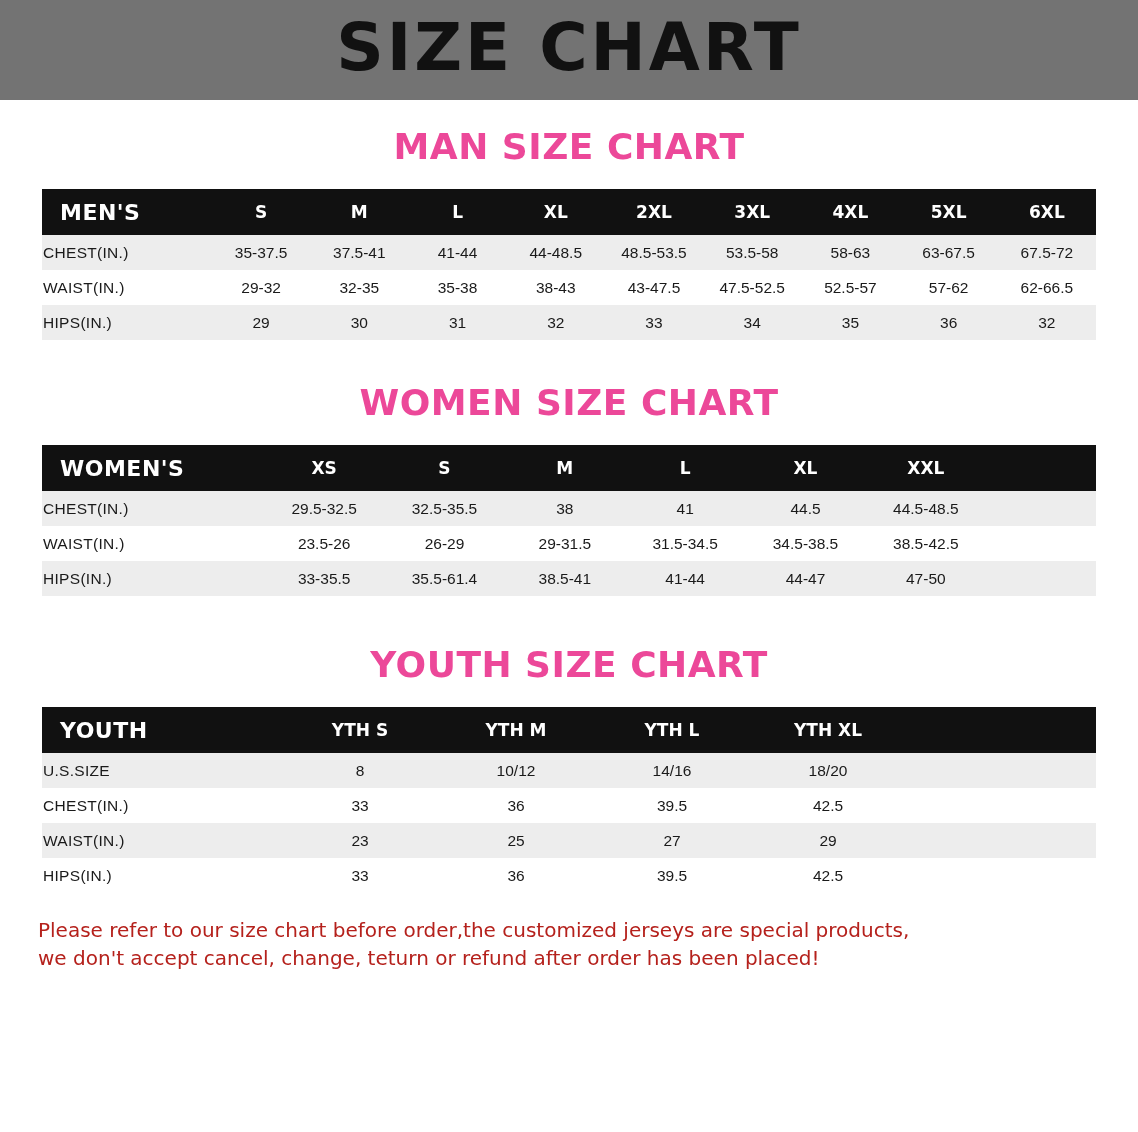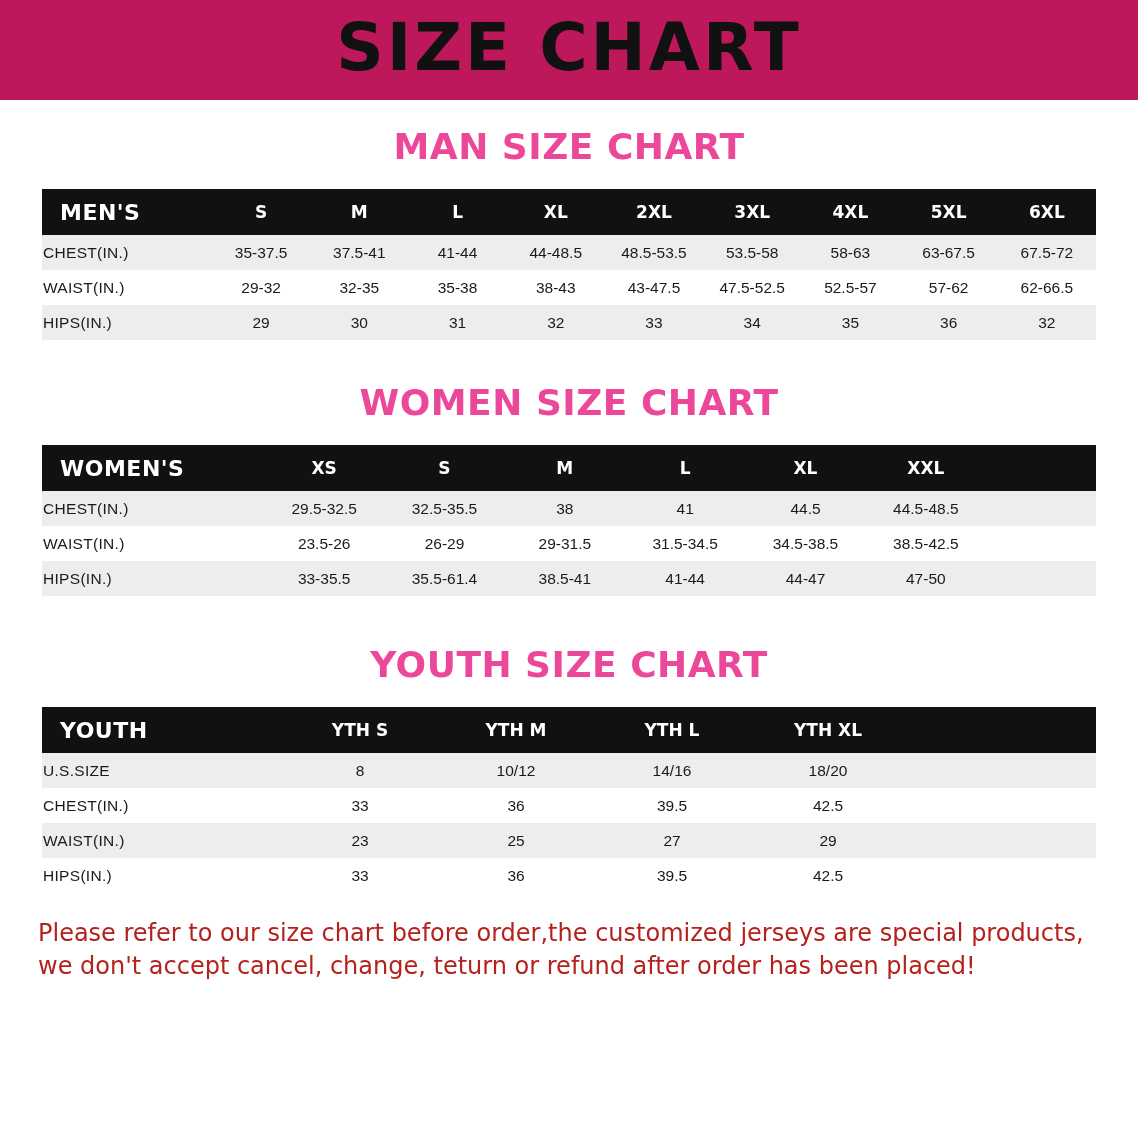--- a/index.html
+++ b/index.html
@@ -14,21 +14,21 @@
     height: 1132px;
     position: relative;
     background: #ffffff;
     overflow: hidden;
   }
 
   
   .banner {
     width: 100%;
     height: 100px;
-    background: #be185d;
+    background: #737373;
     display: flex;
     align-items: center;
     justify-content: center;
   }
   .banner-title {
     font-family: "DejaVu Sans", sans-serif;
     font-weight: 700;
     font-size: 66px;
     letter-spacing: 3px;
     color: #111111;
@@ -103,21 +103,21 @@
   
   .youth thead th { font-size: 21px; height: 58px; }
   .youth thead th.corner { font-size: 24px; }
   .youth tbody td { height: 46px; font-size: 17.5px; }
 
   
   .note {
     margin: 24px 38px 0 38px;
     color: #B5211C;
     font-family: "DejaVu Sans", sans-serif;
-    font-size: 24px;
+    font-size: 20px;
     line-height: 1.38;
     text-align: left;
   }
   .note .line { display: block; white-space: nowrap; }
 </style>
 </head>
 <body>
 
 <div class="page">
 

